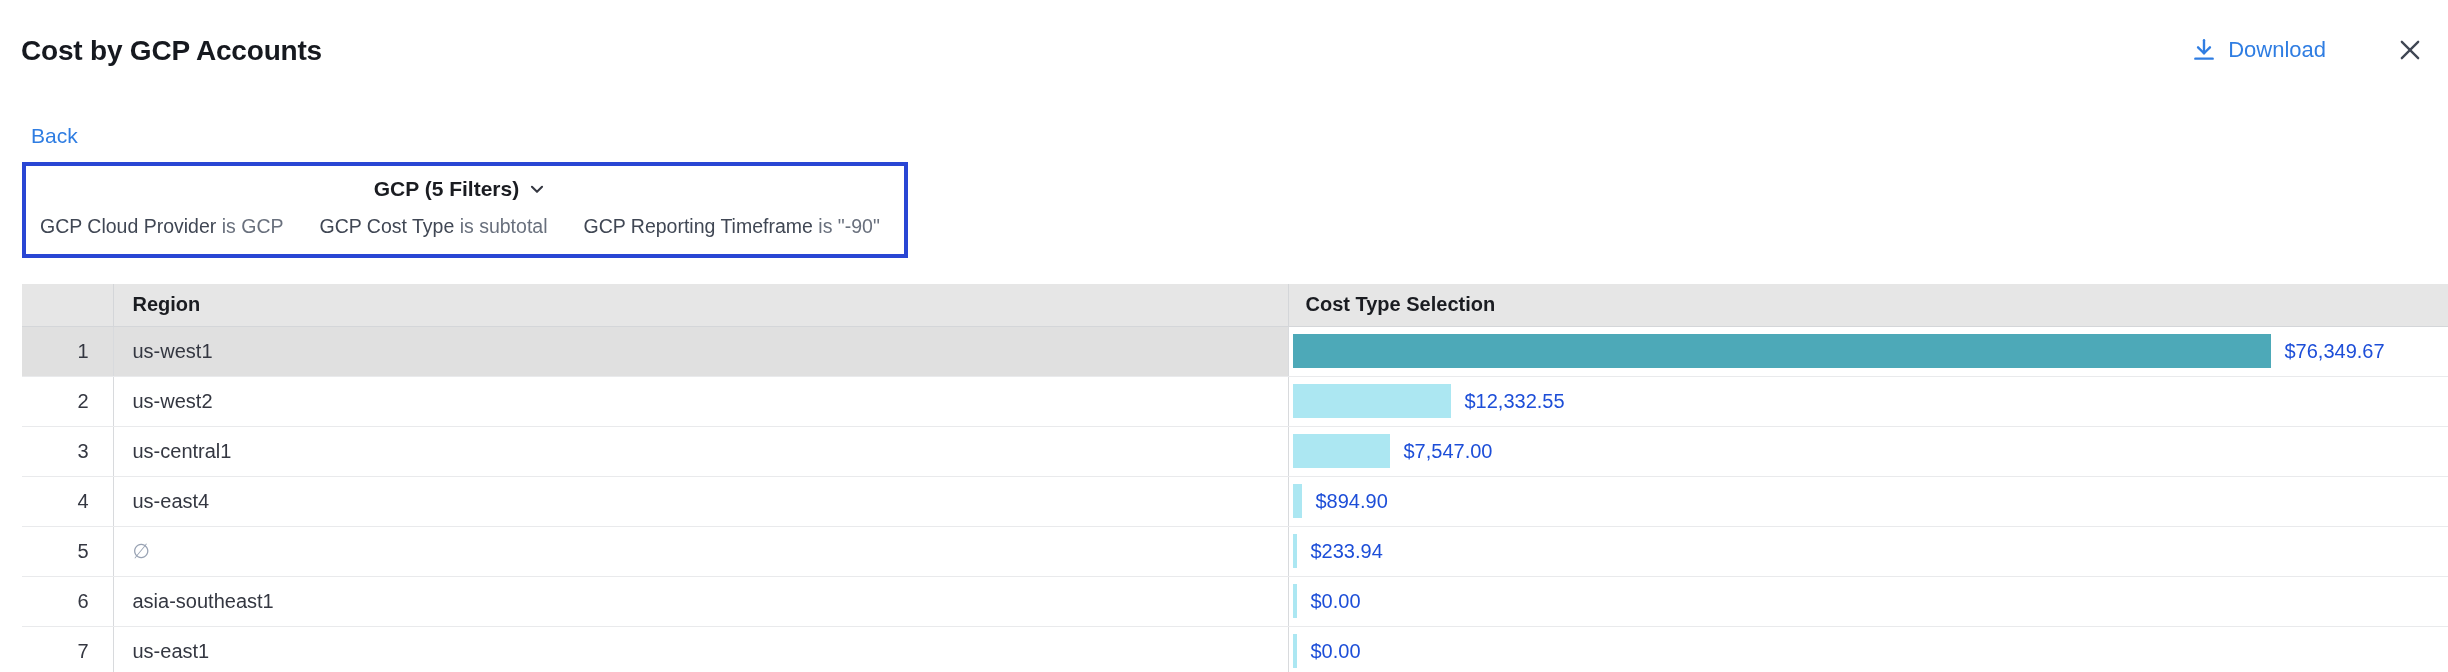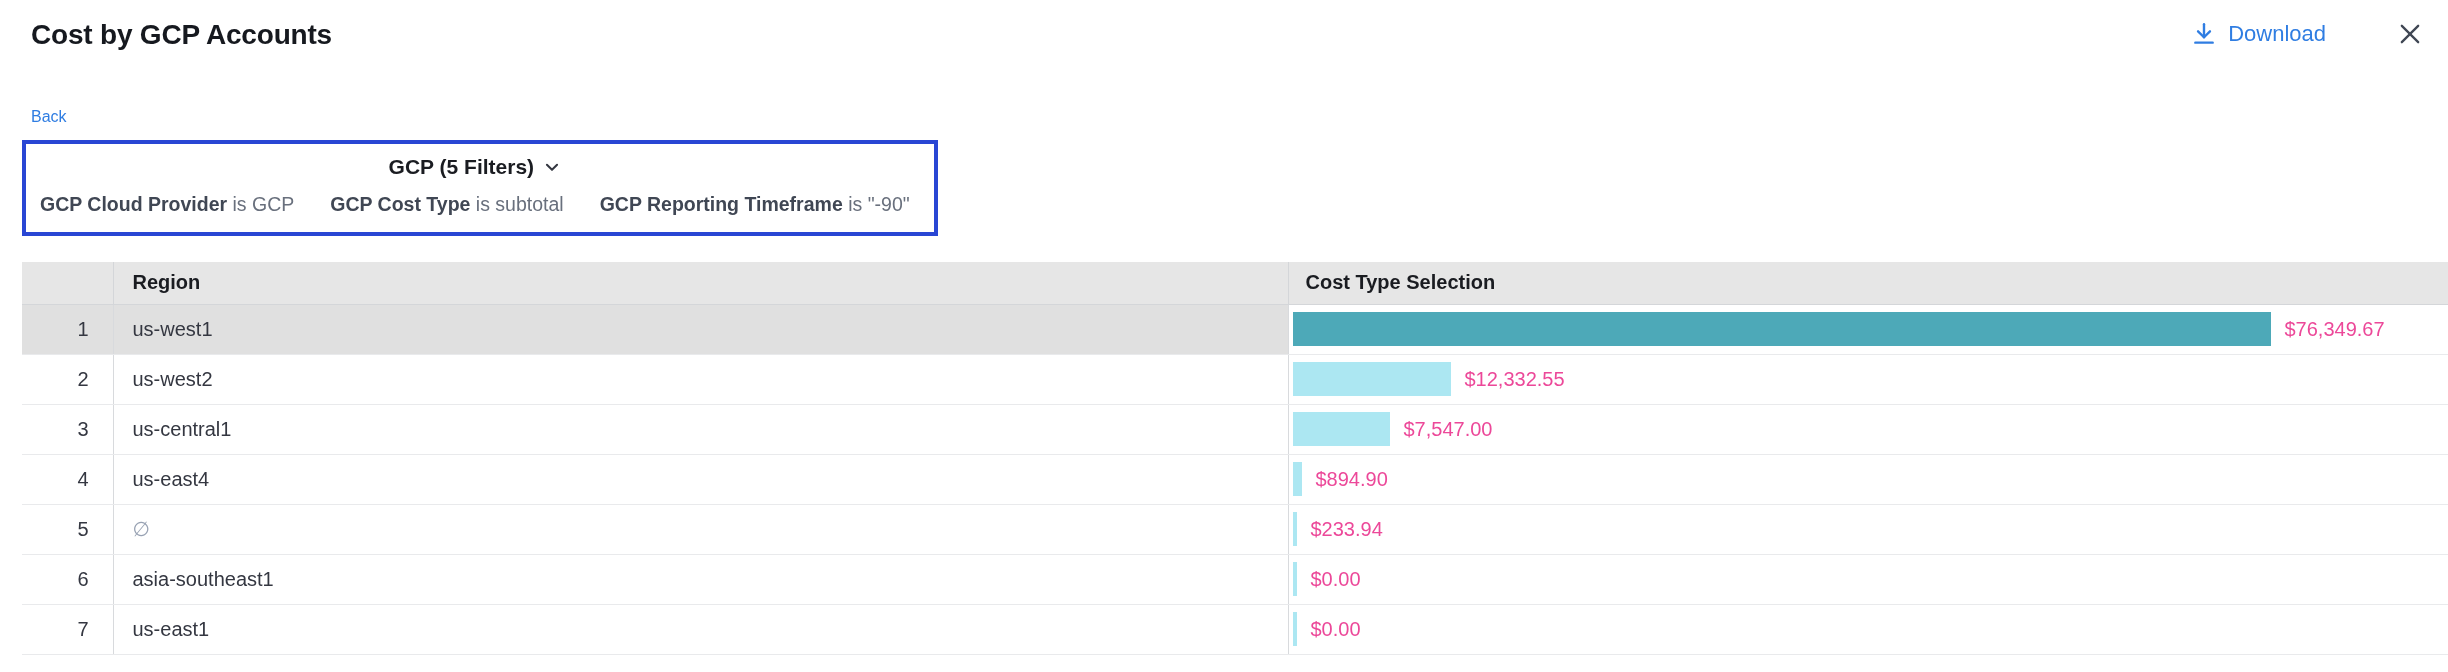--- a/index.html
+++ b/index.html
@@ -5,57 +5,58 @@
   * { box-sizing: border-box; margin: 0; padding: 0; }
   html, body {
     width: 2448px; height: 672px;
     background: #ffffff;
     font-family: "Liberation Sans", sans-serif;
     color: #343741;
     overflow: hidden;
   }
   .panel-header {
     display: flex; justify-content: space-between; align-items: flex-start;
-    padding: 18px 24px 0 31px;
+    padding: 18px 24px 0 21px;
+    margin-top: 16px;
   }
   h1.page-title {
     font-size: 28px; font-weight: 700; color: #16191f; letter-spacing: -0.2px;
     line-height: 34px;
   }
   .header-actions { display: flex; align-items: center; gap: 70px; margin-top: 2px; }
   .download-btn {
     display: inline-flex; align-items: center; gap: 11px;
     color: var(--link, #2f7de2); font-size: 22px; cursor: pointer; text-decoration: none;
   }
   .close-btn { cursor: pointer; line-height: 0; color: #404754; }
 
   .back-link {
     display: inline-block; margin: 56px 0 0 31px;
-    color: var(--link, #2f7de2); font-size: 16px; cursor: pointer; text-decoration: none;
+    color: var(--link, #2f7de2); font-size: 21px; cursor: pointer; text-decoration: none;
   }
 
   .filter-box {
     display: inline-block;
     margin: 14px 0 0 22px;
     border: 4px solid var(--filter-highlight-border, #2946d4);
     padding: 10px 24px 16px 14px;
     max-width: 1710px;
     text-align: center;
   }
   .filter-summary {
     display: inline-flex; align-items: center; gap: 9px;
     font-size: 21px; font-weight: 700; color: #1a1c21; cursor: pointer;
     line-height: 26px;
   }
   .filter-list {
     display: flex; gap: 36px; margin-top: 13px;
     font-size: 19.5px; line-height: 23px; white-space: nowrap;
   }
   .filter-item { cursor: pointer; }
-  .filter-item .f-field { font-weight: 700; color: #404754; }
+  .filter-item .f-field { font-weight: 400; color: #404754; }
   .filter-item .f-rest { font-weight: 400; color: #69707d; }
 
   table.cost-table {
     border-collapse: collapse; table-layout: fixed;
     margin: 26px 0 0 22px; width: 2426px;
     font-size: 20px;
   }
   col.c-num { width: 91px; }
   col.c-region { width: 1175px; }
   col.c-cost { width: 1160px; }
@@ -71,21 +72,21 @@
   td.num {
     text-align: right; padding-right: 24px; color: #343741;
     border-right: 1px solid #d8dadd;
   }
   td.region { padding-left: 19px; border-right: 1px solid #d8dadd; }
   td.region.muted { color: #98a2b3; }
   tr.selected td.num, tr.selected td.region { background: var(--selected-row-bg, #e0e0e0); }
   td.cost { vertical-align: middle; }
   .cost-wrap { display: flex; align-items: center; gap: 14px; padding-left: 4px; }
   .bar { height: 34px; background: var(--bar-default, #ace7f2); flex: 0 0 auto; }
-  .val { color: #ec4899; }
+  .val { color: #1d4ed8; }
 </style>
 </head>
 <body>
 
 <div>
 
   <div class="panel-header">
     <h1 class="page-title">Cost by GCP Accounts</h1>
     <div class="header-actions">
       <a class="download-btn">

